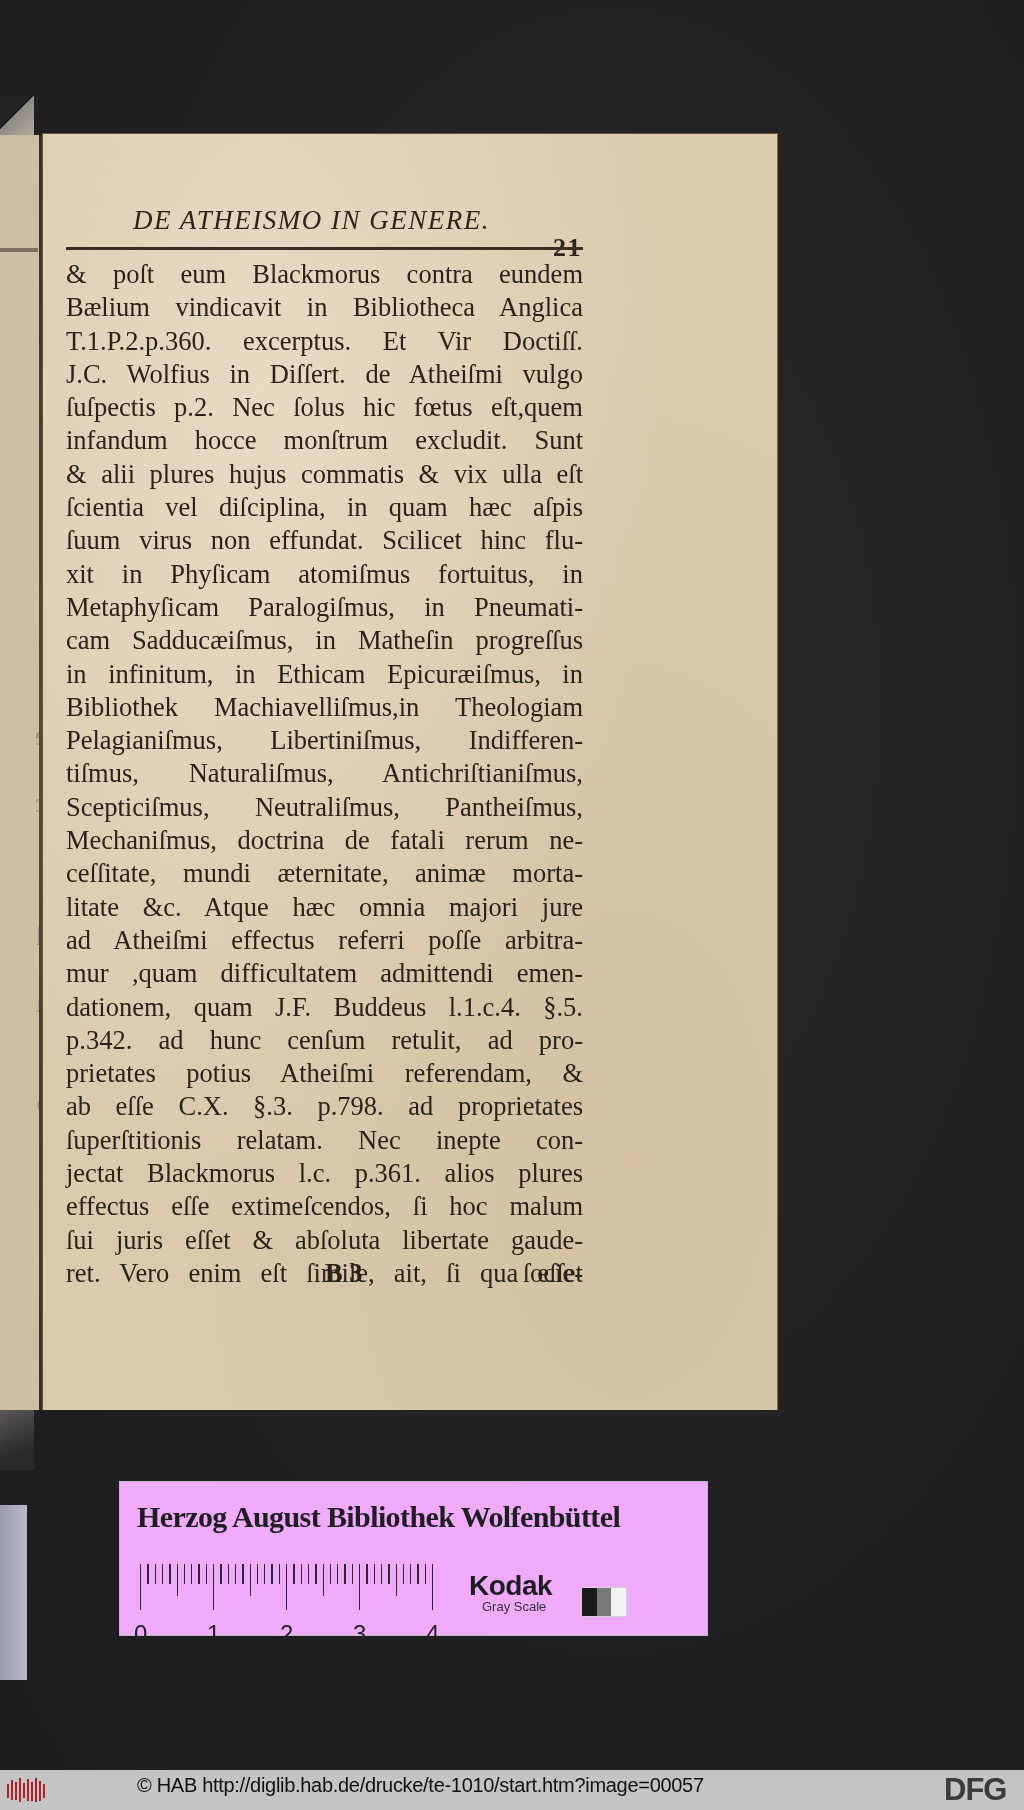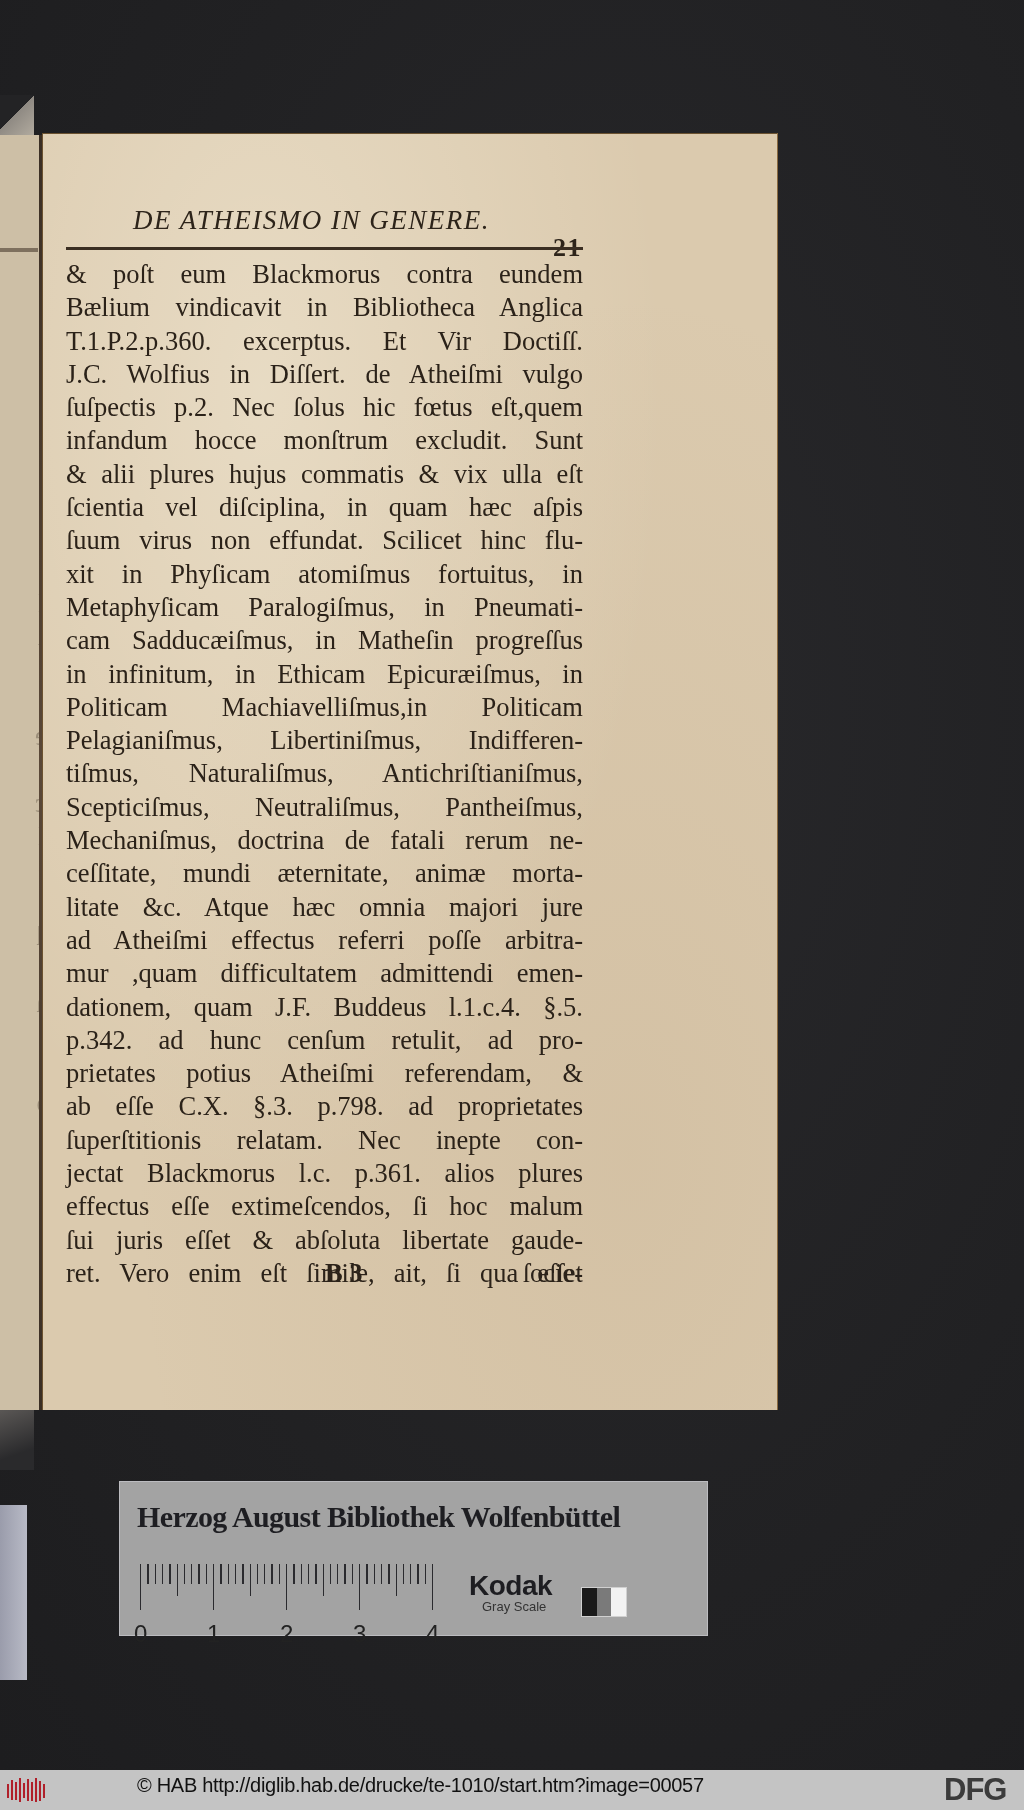--- a/index.html
+++ b/index.html
@@ -62,21 +62,21 @@
   }
   .catch-line {
     position:absolute; left:66px; top:1258px; width:517px; height:34px;
     color:#2b2219; font-size:26.5px;
   }
   .catch-line .sig { position:absolute; left:259px; top:0; font-weight:bold; }
   .catch-line .catchword { position:absolute; right:0; top:0; }
   
   .card {
     position:absolute; left:120px; top:1482px; width:587px; height:153px;
-    background:#a3a3a3; box-shadow:0 0 0 1px #bcbcc0;
+    background:#f0abfc; box-shadow:0 0 0 1px #bcbcc0;
   }
   .card .lib-name {
     position:absolute; left:17px; top:18px; font-family:"Liberation Serif", serif;
     font-weight:bold; font-size:30px; letter-spacing:-0.6px; color:#1e1e22; white-space:nowrap;
   }
   .card .ruler { position:absolute; left:20px; top:82px; width:300px; height:48px; }
   .card .tick { position:absolute; top:0; width:1.4px; background:#2a2a2e; }
   .card .ruler-num {
     position:absolute; top:56px; font-family:"Liberation Sans", sans-serif; font-size:24px; color:#222;
   }
@@ -173,21 +173,21 @@
   <span class="line">J.C. Wolfius in Diſſert. de Atheiſmi vulgo</span>
   <span class="line">ſuſpectis p.2. Nec ſolus hic fœtus eſt,quem</span>
   <span class="line">infandum hocce monſtrum excludit. Sunt</span>
   <span class="line">&amp; alii plures hujus commatis &amp; vix ulla eſt</span>
   <span class="line">ſcientia vel diſciplina, in quam hæc aſpis</span>
   <span class="line">ſuum virus non effundat. Scilicet hinc flu-</span>
   <span class="line">xit in Phyſicam atomiſmus fortuitus, in</span>
   <span class="line">Metaphyſicam Paralogiſmus, in Pneumati-</span>
   <span class="line">cam Sadducæiſmus, in Matheſin progreſſus</span>
   <span class="line">in infinitum, in Ethicam Epicuræiſmus, in</span>
-  <span class="line">Politicam Machiavelliſmus,in Politicam</span>
+  <span class="line">Bibliothek Machiavelliſmus,in Theologiam</span>
   <span class="line">Pelagianiſmus, Libertiniſmus, Indifferen-</span>
   <span class="line">tiſmus, Naturaliſmus, Antichriſtianiſmus,</span>
   <span class="line">Scepticiſmus, Neutraliſmus, Pantheiſmus,</span>
   <span class="line">Mechaniſmus, doctrina de fatali rerum ne-</span>
   <span class="line">ceſſitate, mundi æternitate, animæ morta-</span>
   <span class="line">litate &amp;c.  Atque hæc omnia majori jure</span>
   <span class="line">ad Atheiſmi effectus referri poſſe arbitra-</span>
   <span class="line">mur ,quam difficultatem admittendi emen-</span>
   <span class="line">dationem, quam J.F. Buddeus l.1.c.4. §.5.</span>
   <span class="line">p.342. ad hunc cenſum retulit, ad pro-</span>

